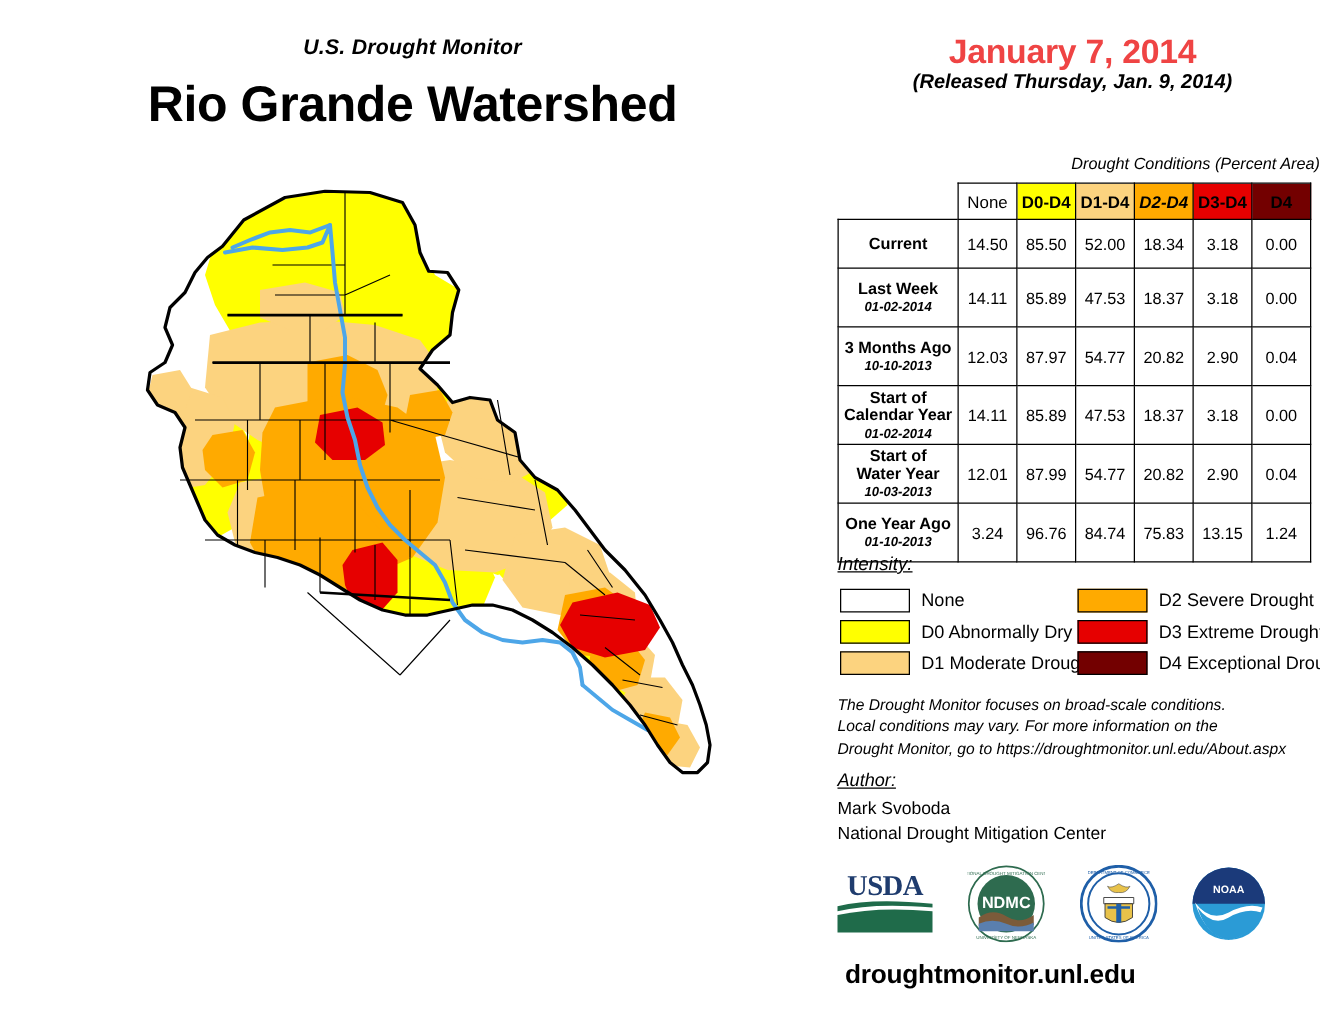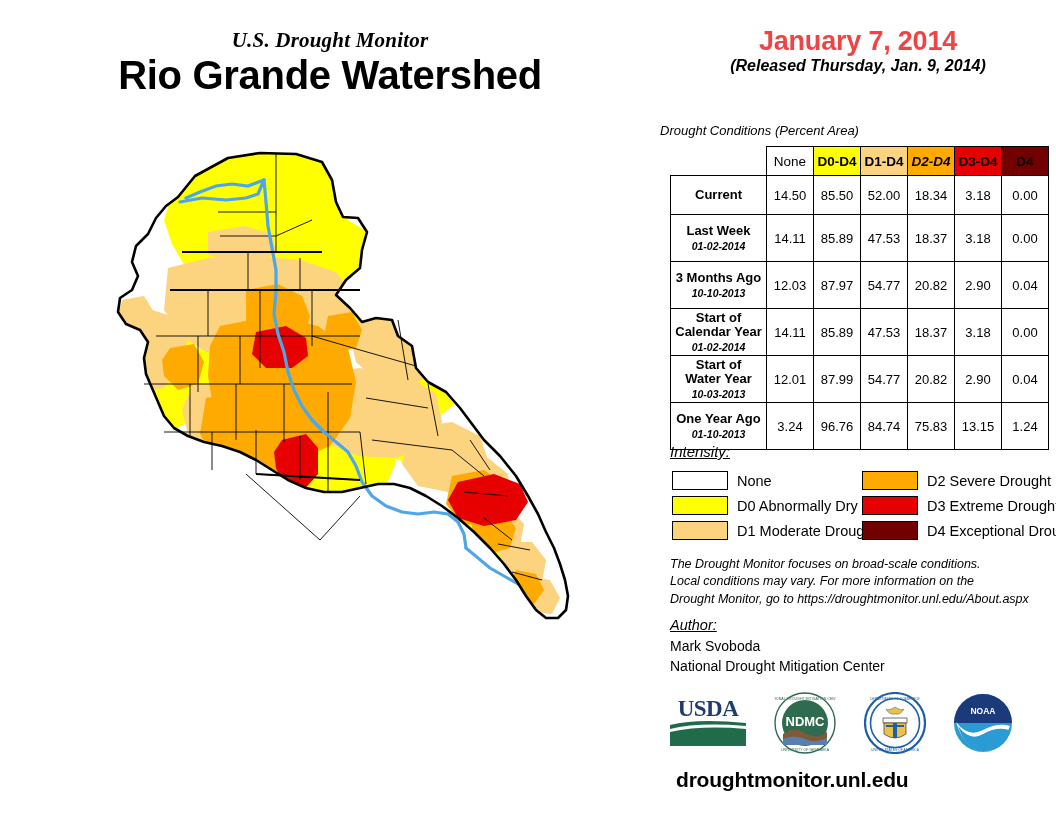--- a/index.html
+++ b/index.html
@@ -6,29 +6,29 @@
   body{
     width:1056px;height:816px;background:#ffffff;
     font-family:"Liberation Sans", sans-serif;
     position:relative;overflow:hidden;
     -webkit-font-smoothing:none;
   }
   .root{position:relative;width:1056px;height:816px;}
 
   
   #title-block{position:absolute;left:0px;top:28px;width:660px;text-align:center;}
-  #subtitle{font-size:21px;font-weight:bold;font-style:italic;letter-spacing:.2px;color:#000;font-family:Liberation Serif, serif;}
-  #main-title{font-size:40px;font-weight:bold;color:#000;margin-top:0;letter-spacing:-.3px;}
+  #subtitle{font-size:17px;font-weight:bold;font-style:italic;letter-spacing:.2px;color:#000;}
+  #main-title{font-size:40px;font-weight:bold;color:#000;margin-top:14px;letter-spacing:-.3px;}
 
   #date-block{position:absolute;left:660px;top:26px;width:396px;text-align:center;}
   #date-main{font-size:27px;font-weight:bold;color:#ef4444;letter-spacing:-.2px;}
   #date-released{font-size:16px;font-weight:bold;font-style:italic;color:#000;margin-top:0;}
   #date-valid{font-size:15px;font-weight:bold;color:#000;margin-top:4px;}
 
-  #table-caption{position:absolute;left:660px;top:123px;width:396px;text-align:left;
+  #table-caption{position:absolute;left:660px;top:123px;width:396px;text-align:right;
     font-size:13px;font-style:italic;color:#000;}
 
   
   #cond-table{position:absolute;left:670px;top:146px;border-collapse:collapse;
     table-layout:fixed;}
   #cond-table td,#cond-table th{border:1px solid #000;padding:0;text-align:center;
     vertical-align:middle;font-size:13px;color:#000;background:#fff;}
   #cond-table th{font-size:13.5px;font-weight:bold;height:28px;}
   .col-label{width:96px;}
   .col-val{width:47px;}

